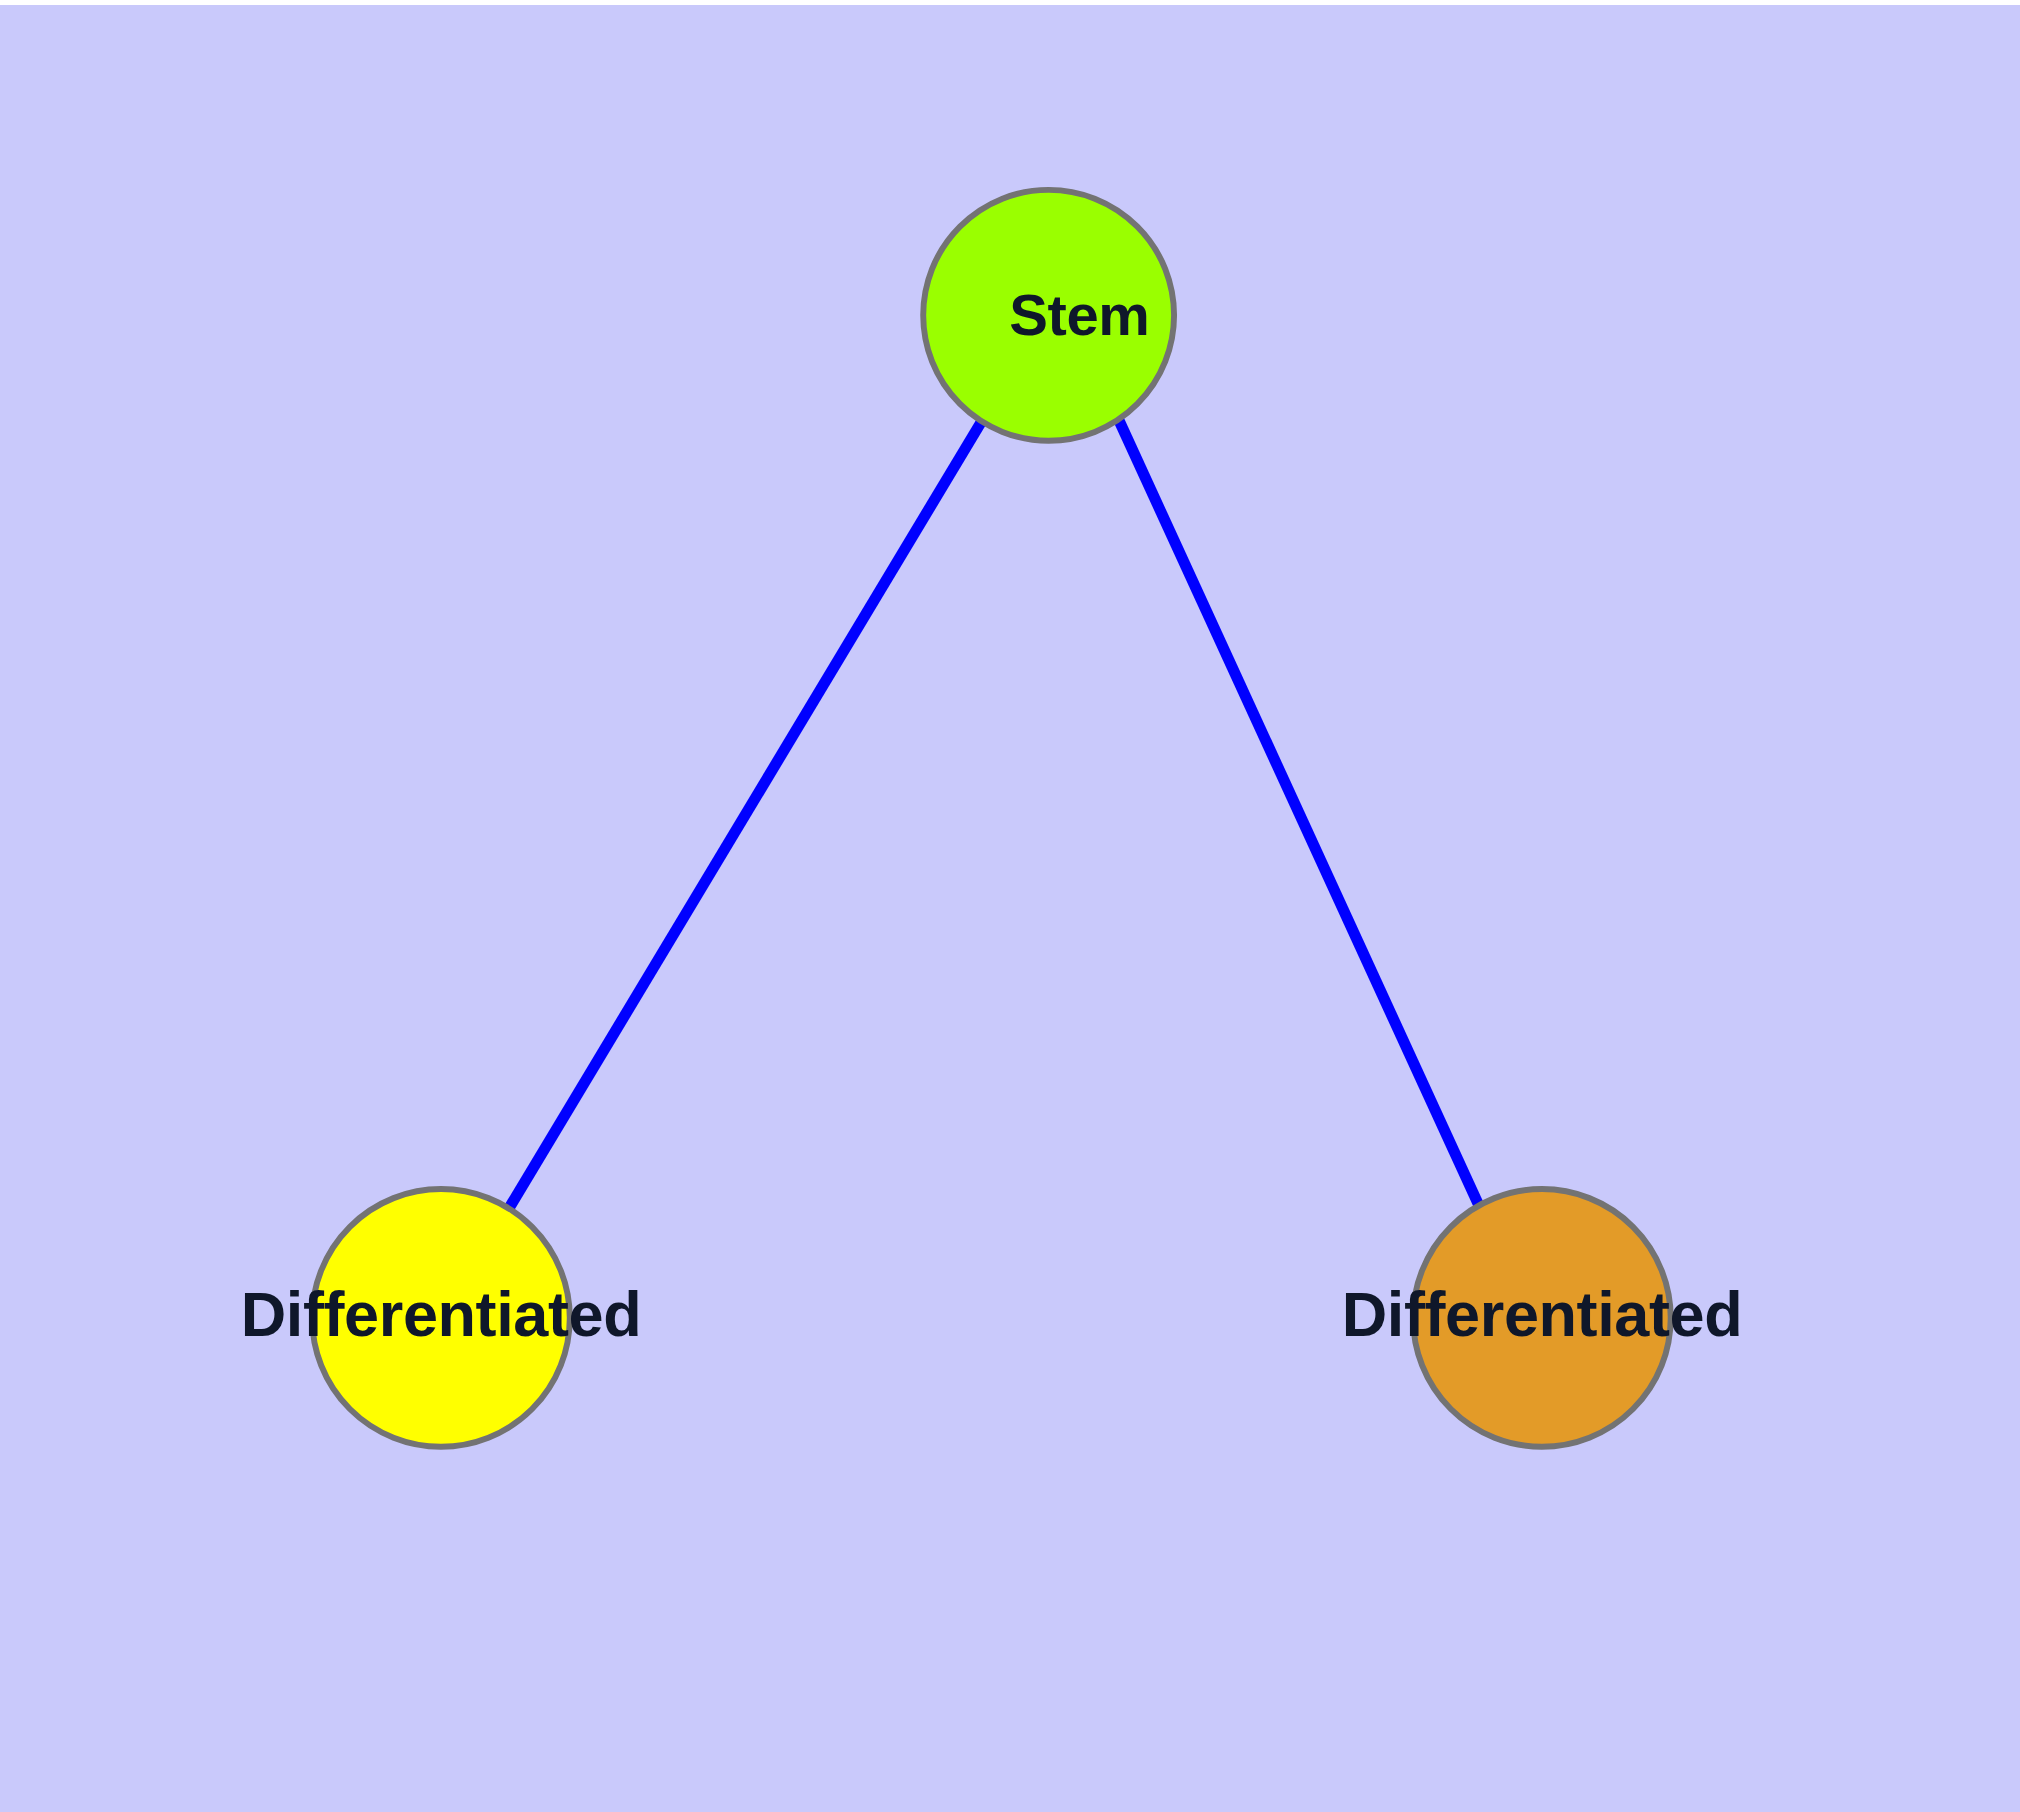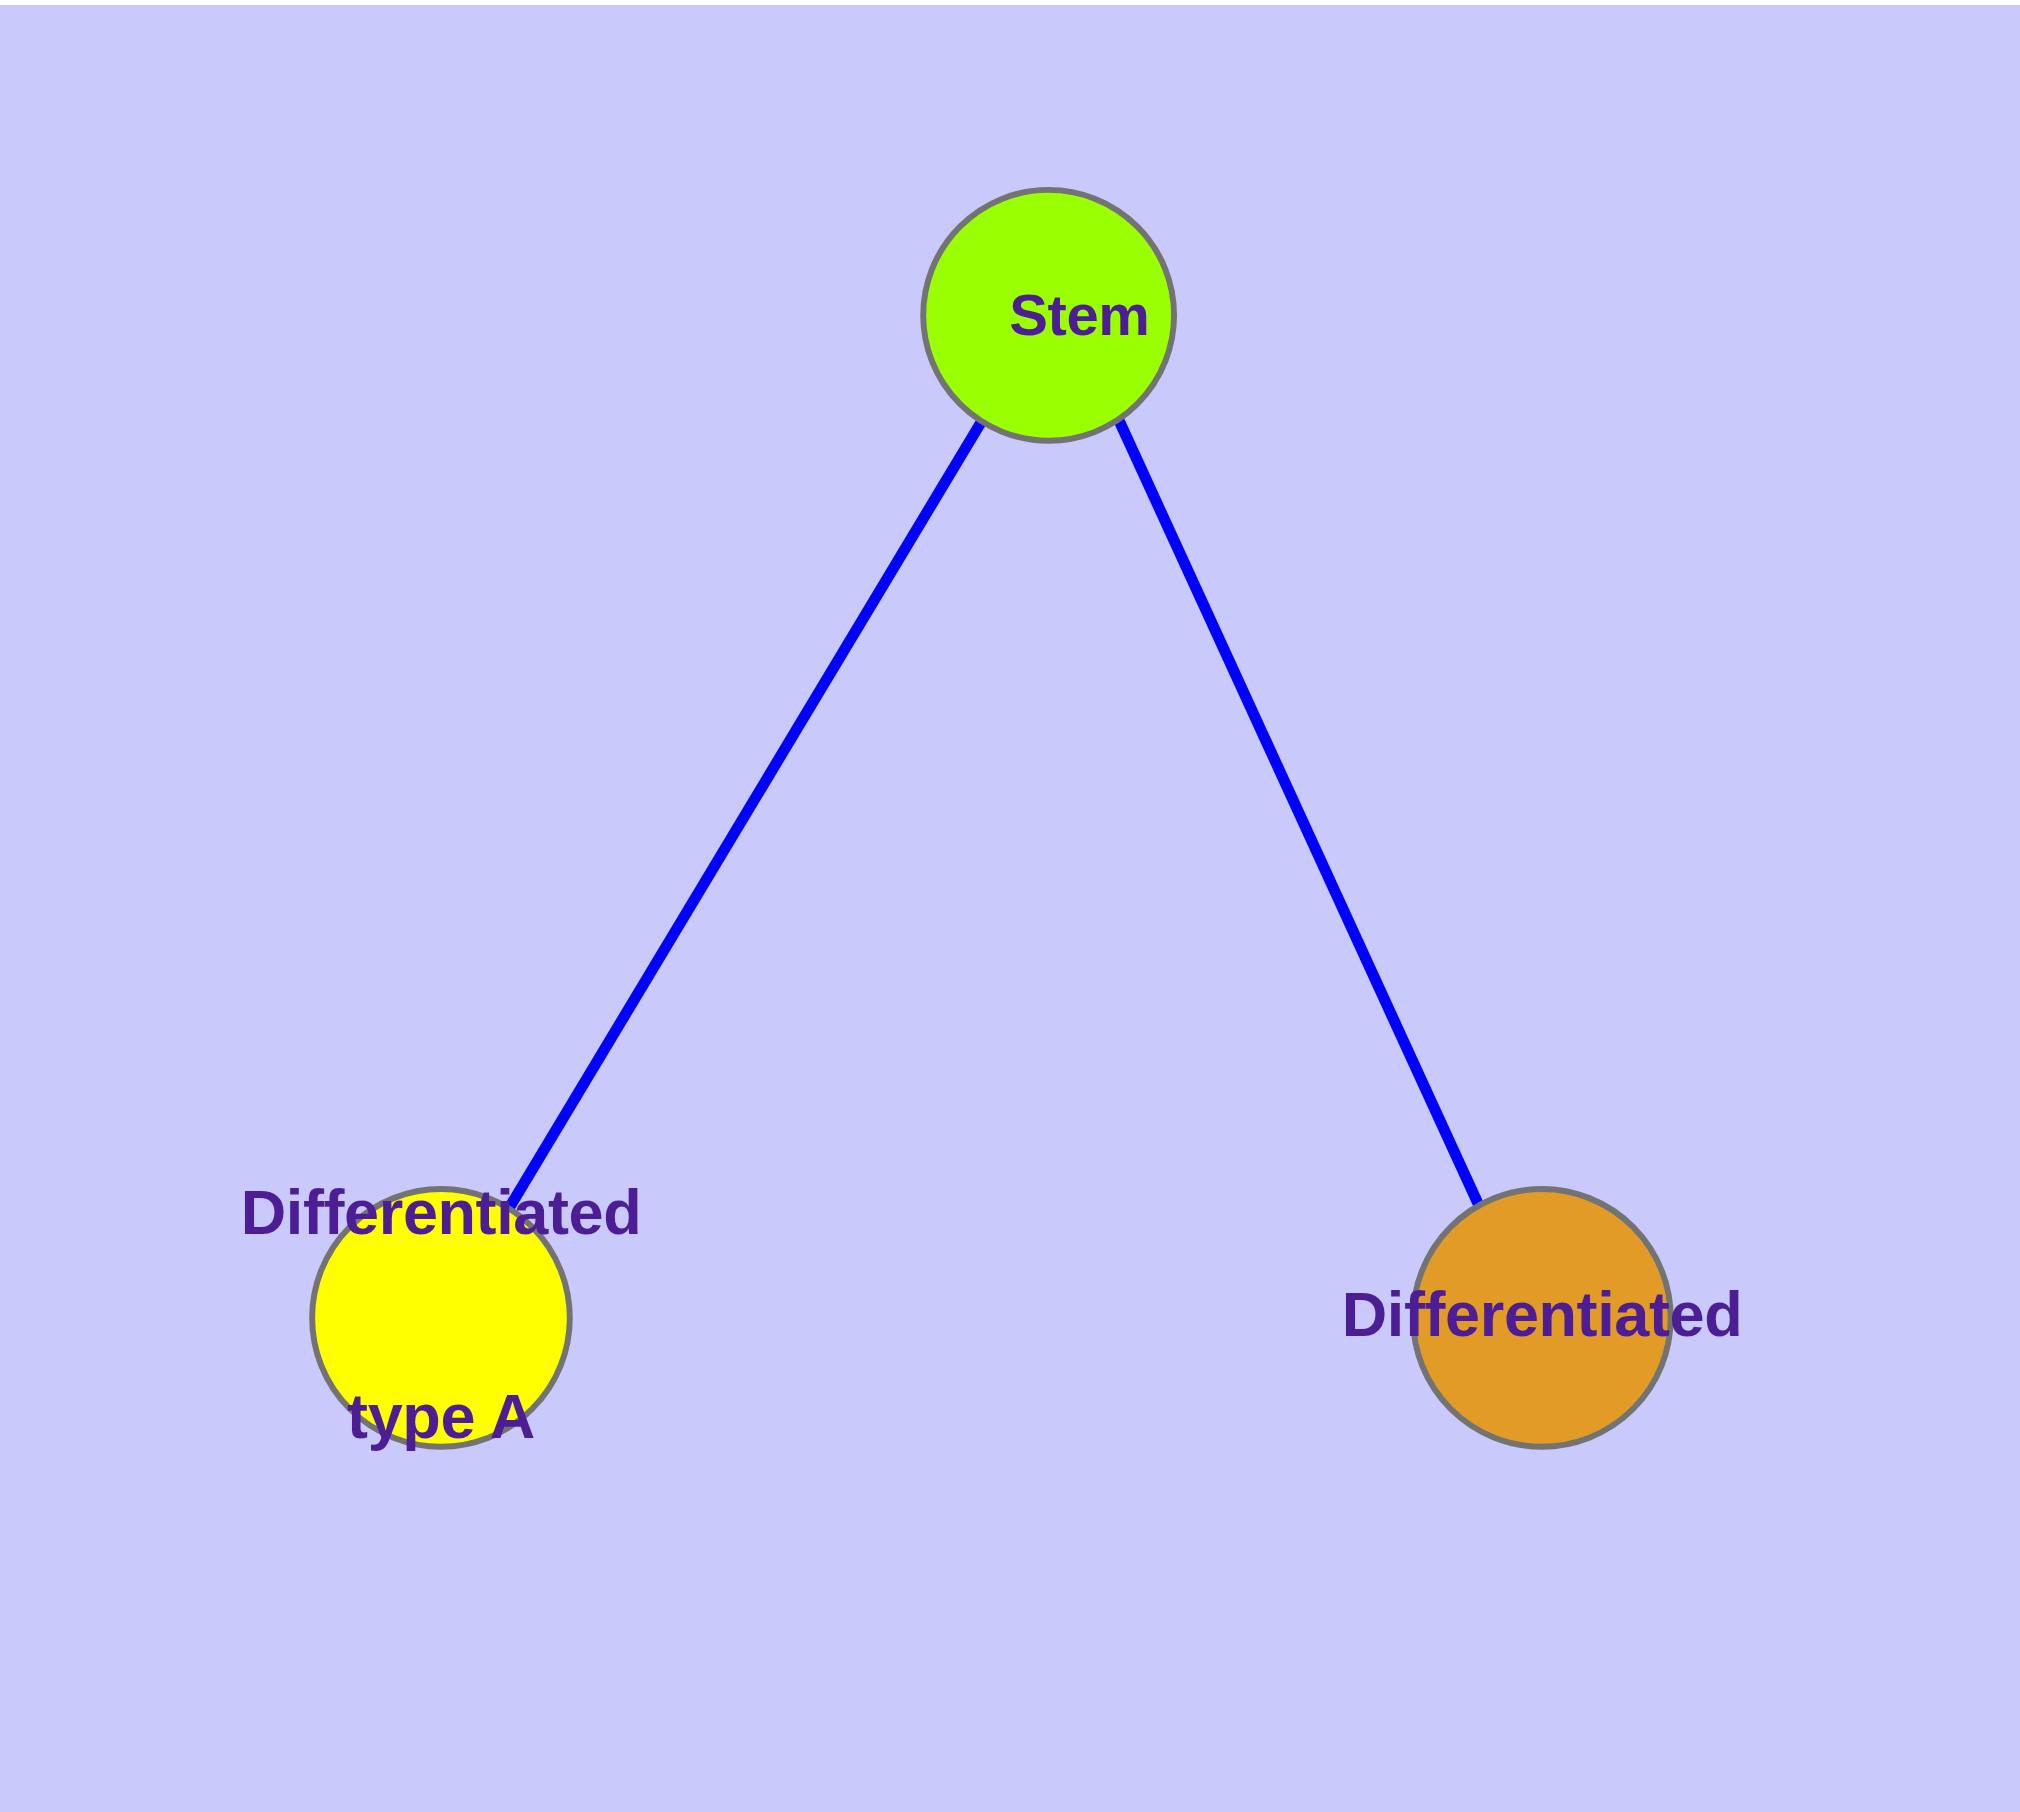--- a/index.html
+++ b/index.html
@@ -25,21 +25,21 @@
   }
   #graph-svg {
     position: absolute;
     left: 0;
     top: 0;
     width: 2021px;
     height: 1812px;
   }
   .node-label {
     position: absolute;
-    color: #4c1d95;
+    color: #0f172a;
     font-weight: bold;
     text-align: center;
     line-height: 1.08;
     white-space: pre;
     transform: translate(-50%, -50%);
     pointer-events: none;
     letter-spacing: -0.4px;
   }
   #label-stem {
     font-size: 58px;
@@ -66,21 +66,20 @@
       <circle cx="1819" cy="1555" r="152" fill="#e39b28" stroke="#737373" stroke-width="7"></circle>
     </g>
   </svg>
 
   <div class="node-label" id="label-stem" style="left:1048px; top:315px;">
     <span>Stem</span>
   </div>
 
   <div class="node-label" id="label-type-a" style="left:441px; top:1314px;">
     <div>Differentiated</div>
-    <div>type A</div>
   </div>
 
   <div class="node-label" id="label-type-b" style="left:1542px; top:1314px;">
     <div>Differentiated</div>
   </div>
 
 </div>
 
 
 </body></html>

